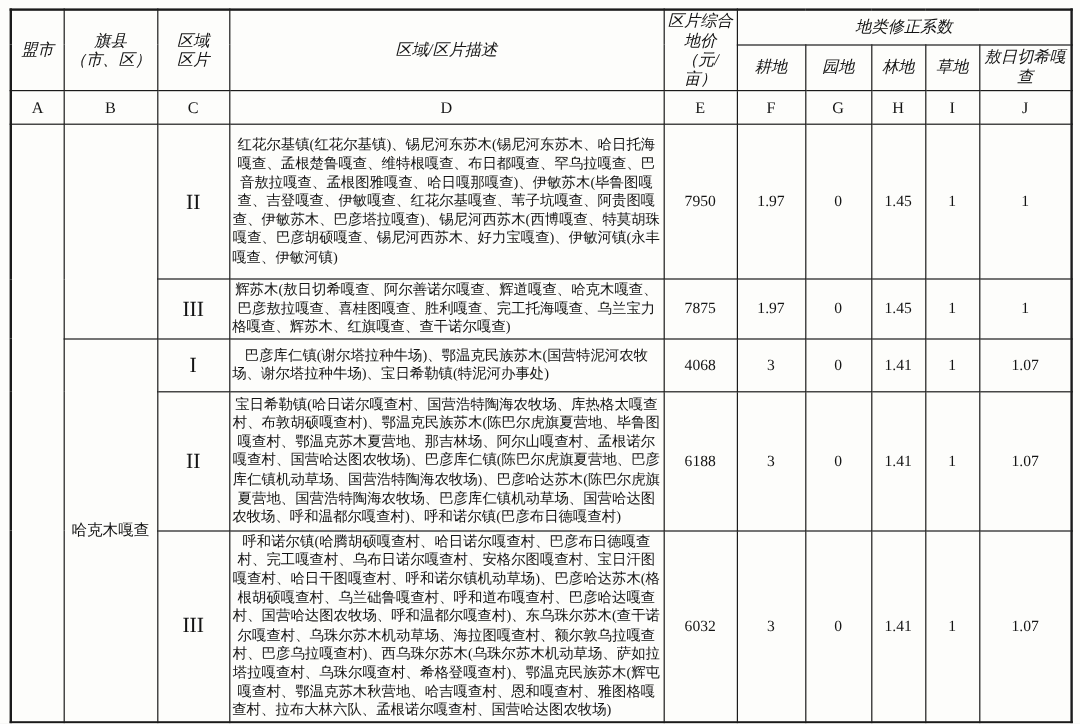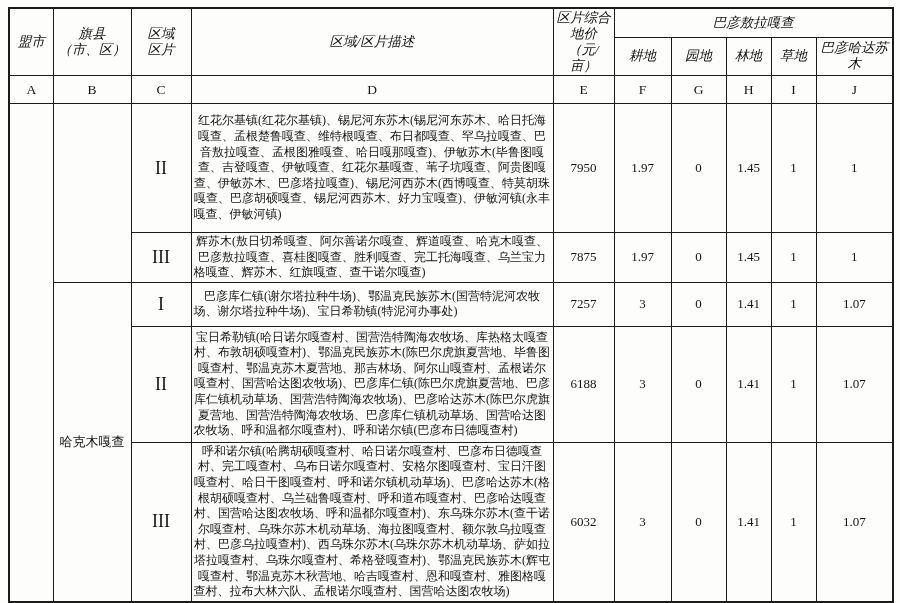--- a/index.html
+++ b/index.html
@@ -85,29 +85,29 @@
       <td class="hdr" rowspan="2">
         <div>区域</div>
         <div>区片</div>
       </td>
       <td class="hdr" rowspan="2">区域/区片描述</td>
       <td class="hdr" rowspan="2">
         <div>区片综合</div>
         <div>地价</div>
         <div>（元/亩）</div>
       </td>
-      <td class="hdr" colspan="5">巴彦敖拉嘎查</td>
+      <td class="hdr" colspan="5">地类修正系数</td>
     </tr>
 
     <tr style="height:32px">
       <td class="hdr">耕地</td>
       <td class="hdr">园地</td>
       <td class="hdr">林地</td>
       <td class="hdr">草地</td>
-      <td class="hdr">巴彦哈达苏木</td>
+      <td class="hdr">敖日切希嘎查</td>
     </tr>
 
     <tr style="height:28px">
       <td class="letter">A</td>
       <td class="letter">B</td>
       <td class="letter">C</td>
       <td class="letter">D</td>
       <td class="letter">E</td>
       <td class="letter">F</td>
       <td class="letter">G</td>
@@ -137,21 +137,21 @@
       <td class="num">0</td>
       <td class="num">1.45</td>
       <td class="num">1</td>
       <td class="num">1</td>
     </tr>
 
     <tr style="height:44px">
       <td class="county" rowspan="3">哈克木嘎查</td>
       <td class="zone">I</td>
       <td class="desc">巴彦库仁镇(谢尔塔拉种牛场)、鄂温克民族苏木(国营特泥河农牧场、谢尔塔拉种牛场)、宝日希勒镇(特泥河办事处)</td>
-      <td class="num">7257</td>
+      <td class="num">4068</td>
       <td class="num">3</td>
       <td class="num">0</td>
       <td class="num">1.41</td>
       <td class="num">1</td>
       <td class="num">1.07</td>
     </tr>
 
     <tr style="height:116px">
       <td class="zone">II</td>
       <td class="desc">宝日希勒镇(哈日诺尔嘎查村、国营浩特陶海农牧场、库热格太嘎查村、布敦胡硕嘎查村)、鄂温克民族苏木(陈巴尔虎旗夏营地、毕鲁图嘎查村、鄂温克苏木夏营地、那吉林场、阿尔山嘎查村、孟根诺尔嘎查村、国营哈达图农牧场)、巴彦库仁镇(陈巴尔虎旗夏营地、巴彦库仁镇机动草场、国营浩特陶海农牧场)、巴彦哈达苏木(陈巴尔虎旗夏营地、国营浩特陶海农牧场、巴彦库仁镇机动草场、国营哈达图农牧场、呼和温都尔嘎查村)、呼和诺尔镇(巴彦布日德嘎查村)</td>

